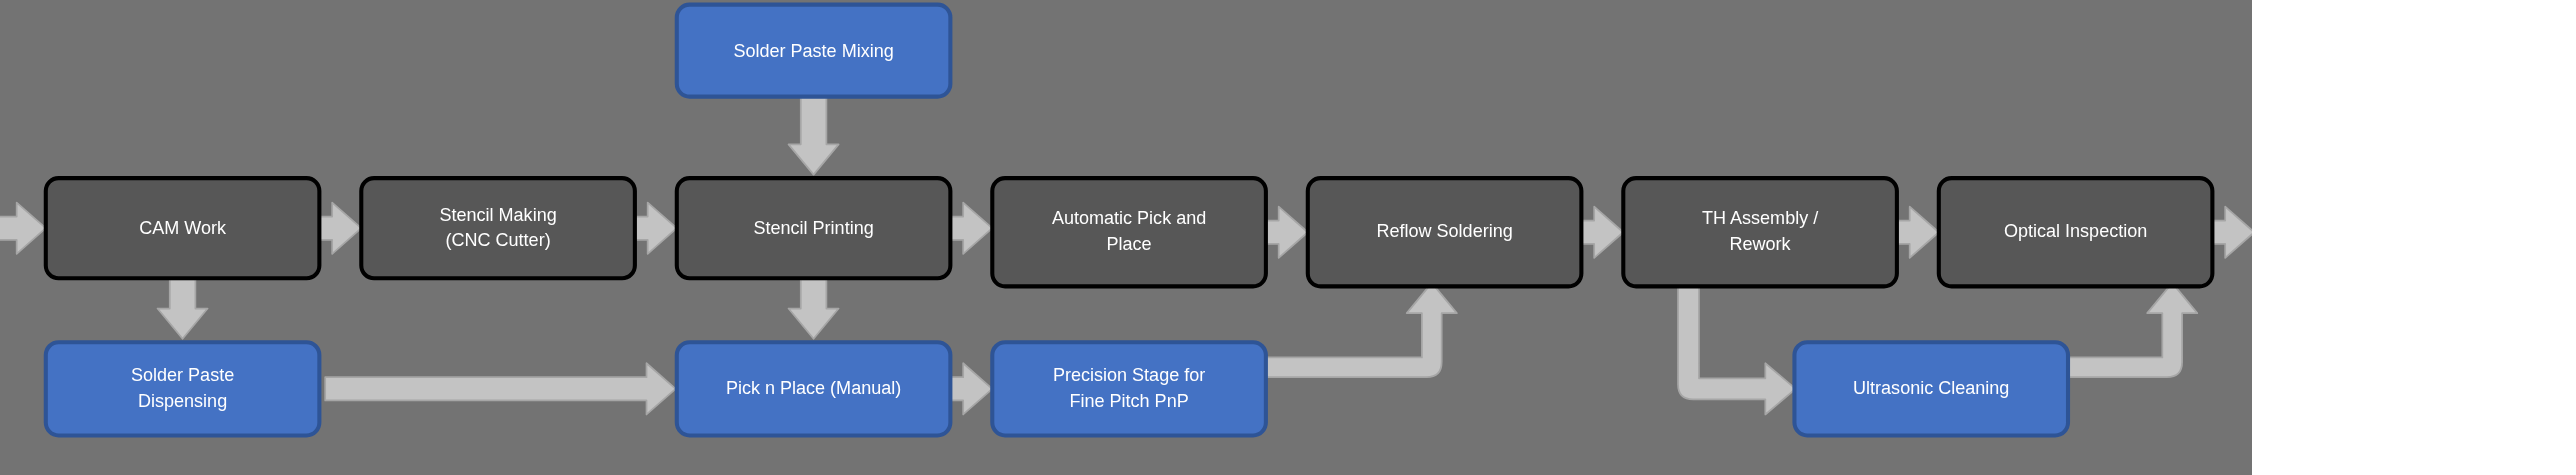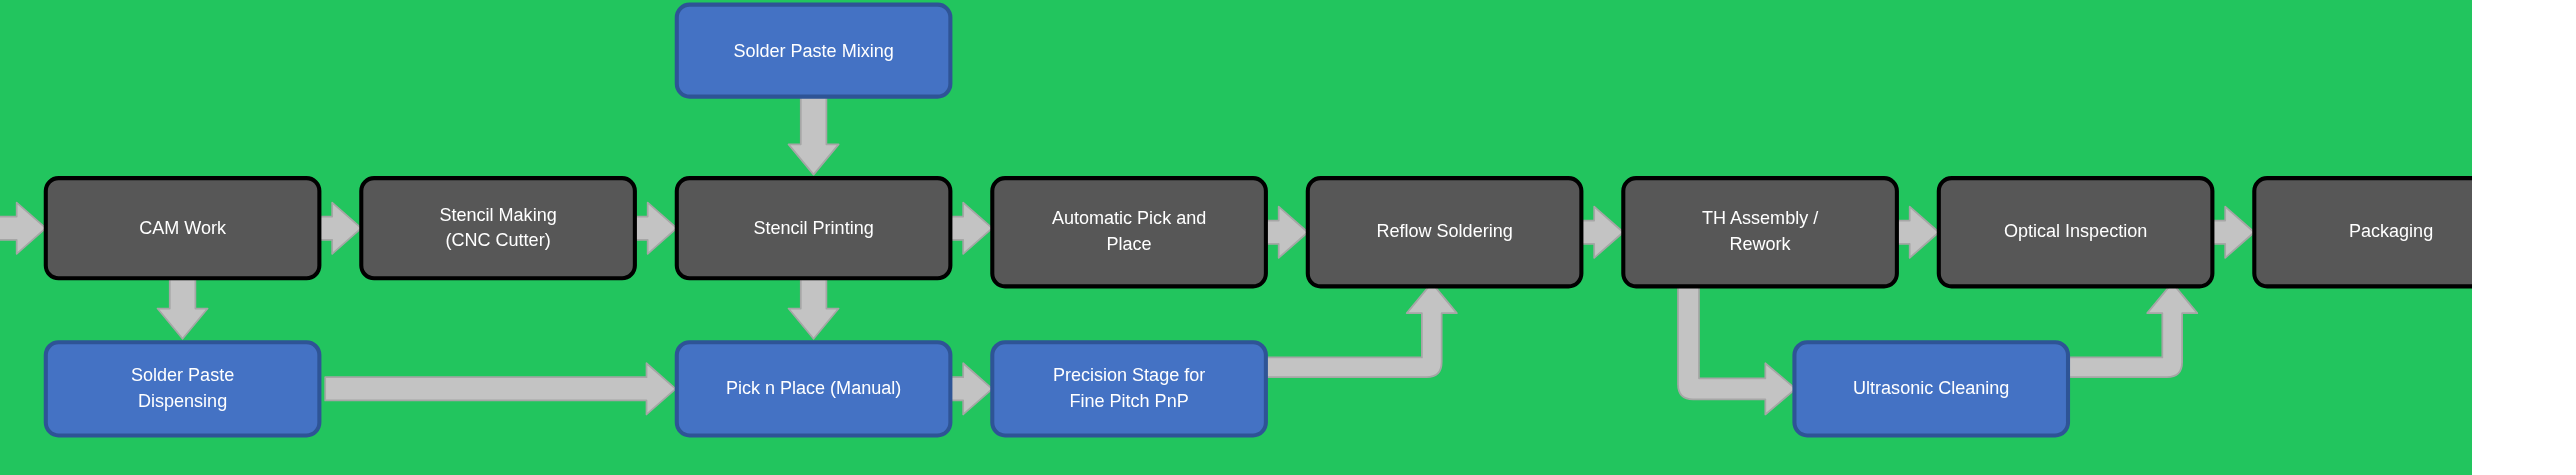--- a/index.html
+++ b/index.html
@@ -2,23 +2,23 @@
 <html style="font-size:9.3px"><head>
 <meta charset="utf-8">
 <style>
   html, body {
     margin: 0;
     padding: 0;
     background: #ffffff;
   }
   #stage {
     position: relative;
-    width: 2472px;
+    width: 2252px;
     height: 475px;
-    background: #22c55e;
+    background: #737373;
     overflow: hidden;
     font-family: "Liberation Sans", sans-serif;
   }
   #flow-svg {
     position: absolute;
     left: 0;
     top: 0;
     width: 2576px;
     height: 475px;
   }

